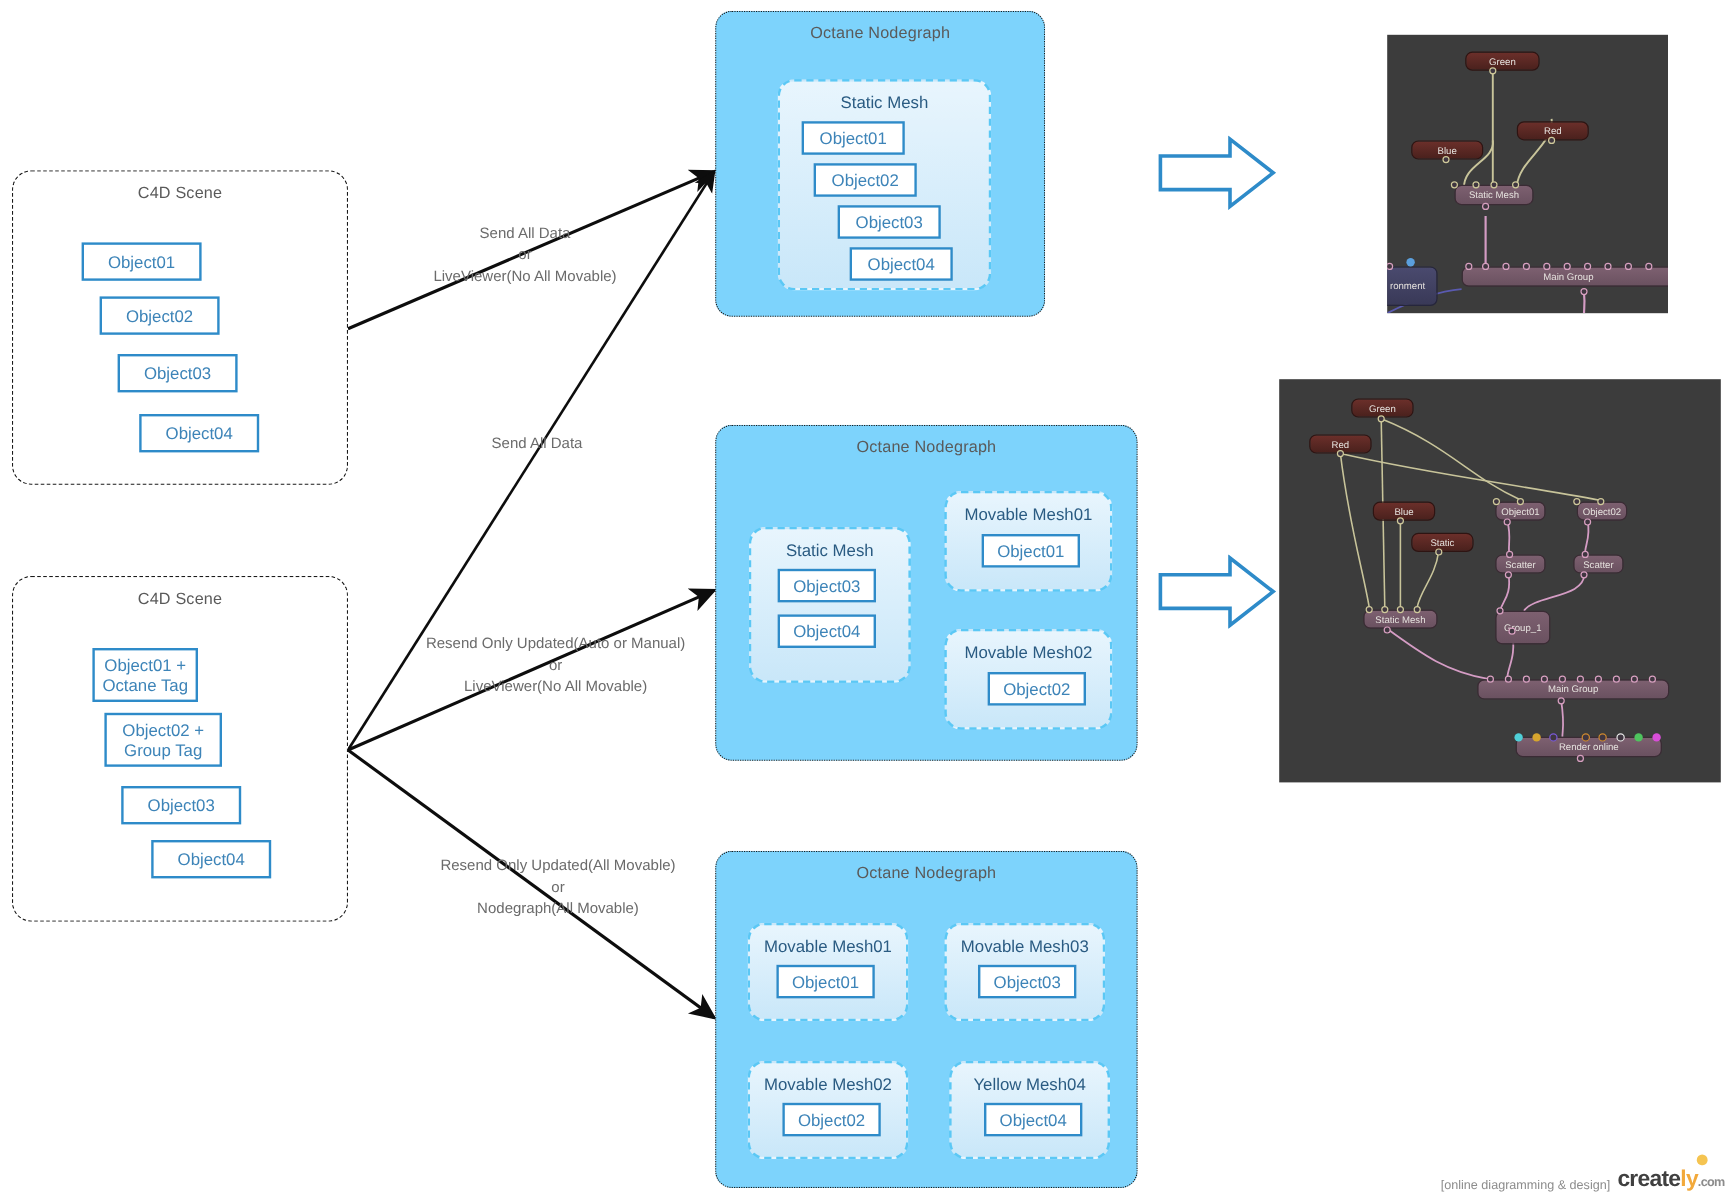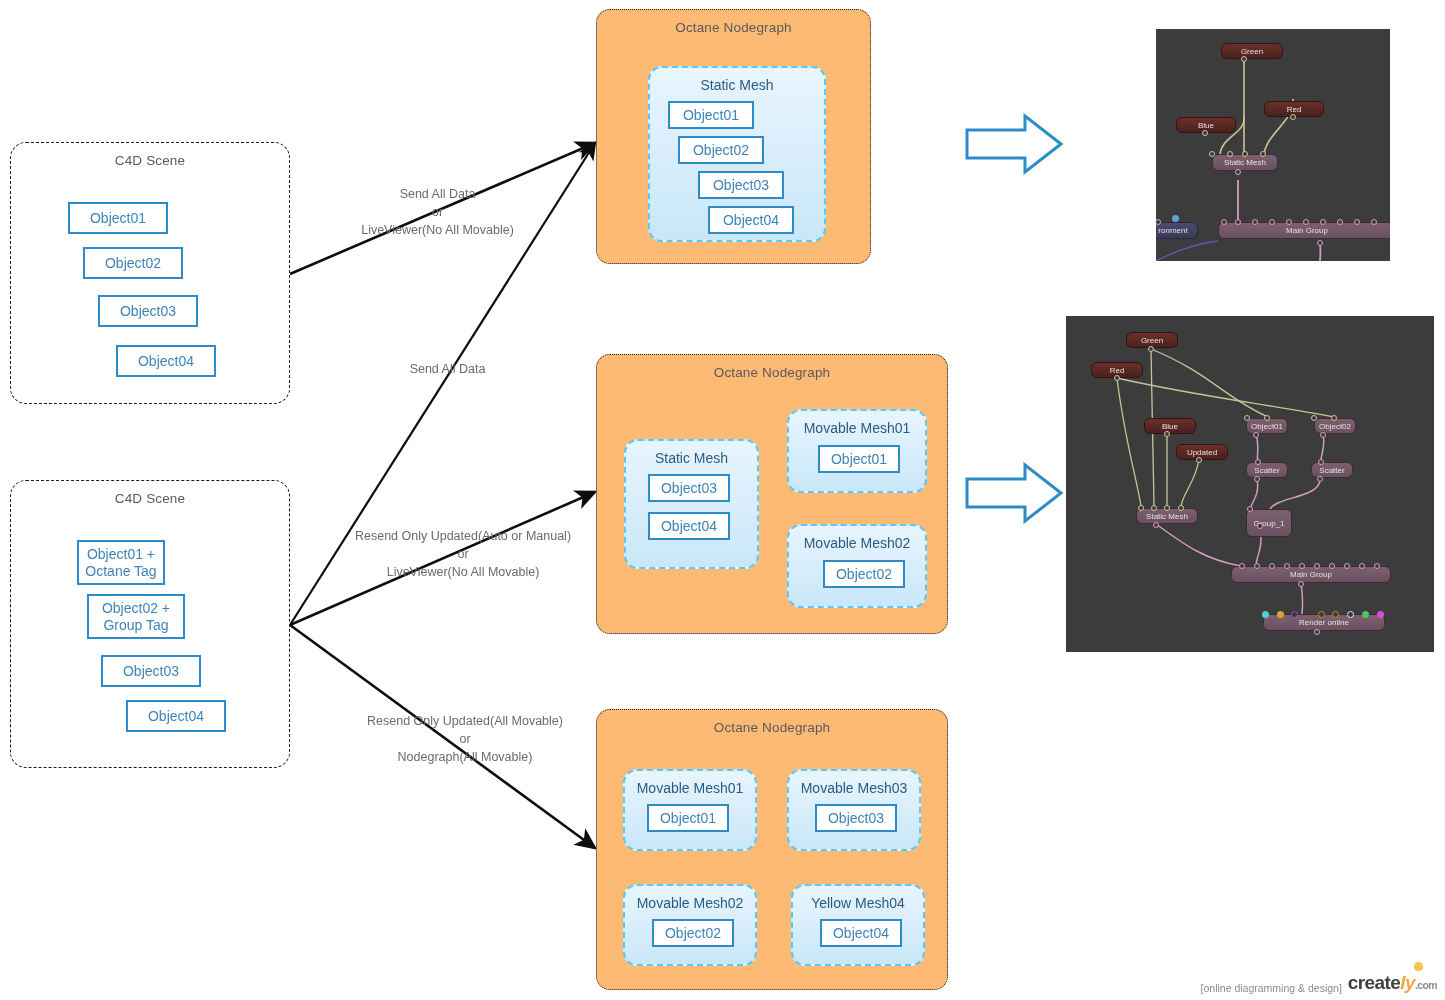--- a/index.html
+++ b/index.html
@@ -15,21 +15,21 @@
     position:absolute;
     border:1.6px dashed #1a1a1a;
     border-radius:16px;
     background:#ffffff;
     box-sizing:border-box;
   }
   .dotted-box{
     position:absolute;
     border:1.5px dotted #1a1a1a;
     border-radius:14px;
-    background:#fdba74;
+    background:#7dd3fc;
     box-sizing:border-box;
   }
   .box-title{
     position:absolute;left:0;right:0;top:10px;
     text-align:center;
     font-size:13.5px;color:#5a5a5a;
     letter-spacing:.15px;
   }
 
   
@@ -102,21 +102,21 @@
     border:1.3px solid #d8a0c0;background:#3f3640;box-sizing:border-box;
   }
   .port.y{border-color:#cfc99a;}
   .watermark{
     position:absolute;right:8px;bottom:6px;
     display:flex;align-items:flex-end;gap:6px;
     font-size:10.5px;color:#8c8c8c;
   }
   .wm-logo{font-size:19px;font-weight:bold;letter-spacing:-.6px;position:relative;}
   .wm-blue{color:#404040;}
-  .wm-orange{color:#f2a93b;font-style:italic;}
+  .wm-orange{color:#f2a93b;}
   .wm-com{font-size:10.5px;color:#8c8c8c;}
   .bulb{
     position:absolute;right:14px;top:-10px;width:9px;height:9px;
     border-radius:50% 50% 45% 45%;background:#f5c451;
   }
 </style>
 </head>
 <body>
 
 <div class="canvas">
@@ -228,21 +228,21 @@
       <path d="M137,70 C139,92 110,104 108,126" stroke="#c8c49a" stroke-width="1.6" fill="none"></path>
       <path d="M82,151 L82,195" stroke="#d49cc4" stroke-width="1.8" fill="none"></path>
       <path d="M164,215 C165,225 164,228 164,232" stroke="#d49cc4" stroke-width="1.8" fill="none"></path>
       <path d="M0,232 C20,222 40,214 62,212" stroke="#5a5ab0" stroke-width="1.4" fill="none"></path>
     </svg>
 
     <div class="ne-node nd-mat" style="left:65px;top:14px;width:62px;height:16px;">Green</div>
     <div class="ne-node nd-mat" style="left:108px;top:72px;width:60px;height:16px;">Red</div>
     <div class="ne-node nd-mat" style="left:20px;top:88px;width:60px;height:16px;">Blue</div>
     <div class="ne-node nd-geo" style="left:56px;top:125px;width:66px;height:17px;">Static Mesh</div>
-    <div class="ne-node nd-env" style="left:-8px;top:193px;width:50px;height:17px;">ronment</div>
+    <div class="ne-node nd-env" style="left:-8px;top:193px;width:50px;height:33px;">ronment</div>
     <div class="ne-node nd-geo" style="left:62px;top:193px;width:178px;height:17px;">Main Group</div>
     <span class="port y" style="left:85px;top:27px;"></span>
     <span class="port y" style="left:134px;top:85px;"></span>
     <span class="port y" style="left:46px;top:101px;"></span>
     <span class="port y" style="left:53px;top:122px;"></span>
     <span class="port y" style="left:71px;top:122px;"></span>
     <span class="port y" style="left:86px;top:122px;"></span>
     <span class="port y" style="left:104px;top:122px;"></span>
     <span class="port" style="left:79px;top:140px;"></span>
     <span class="port" style="left:-1px;top:190px;"></span>
@@ -284,21 +284,21 @@
       <path d="M90,208 C120,230 140,244 175,250" stroke="#d49cc4" stroke-width="1.5" fill="none"></path>
 
       <path d="M194,210 C198,232 190,240 190,250" stroke="#d49cc4" stroke-width="1.5" fill="none"></path>
 
       <path d="M235,268 C238,288 236,292 236,298" stroke="#d49cc4" stroke-width="1.5" fill="none"></path>
     </svg>
 
     <div class="ne-node nd-mat" style="left:60px;top:16px;width:52px;height:16px;">Green</div>
     <div class="ne-node nd-mat" style="left:25px;top:46px;width:52px;height:16px;">Red</div>
     <div class="ne-node nd-mat" style="left:78px;top:102px;width:52px;height:16px;">Blue</div>
-    <div class="ne-node nd-mat" style="left:110px;top:128px;width:52px;height:16px;">Updated</div>
+    <div class="ne-node nd-mat" style="left:110px;top:128px;width:52px;height:16px;">Static</div>
 
     <div class="ne-node nd-geo" style="left:180px;top:102px;width:42px;height:16px;">Object01</div>
     <div class="ne-node nd-geo" style="left:248px;top:102px;width:42px;height:16px;">Object02</div>
     <div class="ne-node nd-geo" style="left:180px;top:146px;width:42px;height:16px;">Scatter</div>
     <div class="ne-node nd-geo" style="left:245px;top:146px;width:42px;height:16px;">Scatter</div>
     <div class="ne-node nd-geo" style="left:70px;top:192px;width:62px;height:16px;">Static Mesh</div>
     <div class="ne-node nd-geo" style="left:180px;top:193px;width:46px;height:28px;">Group_1</div>
     <div class="ne-node nd-geo" style="left:165px;top:250px;width:160px;height:17px;">Main Group</div>
     <div class="ne-node nd-geo" style="left:197px;top:298px;width:122px;height:17px;">Render online</div>
 

